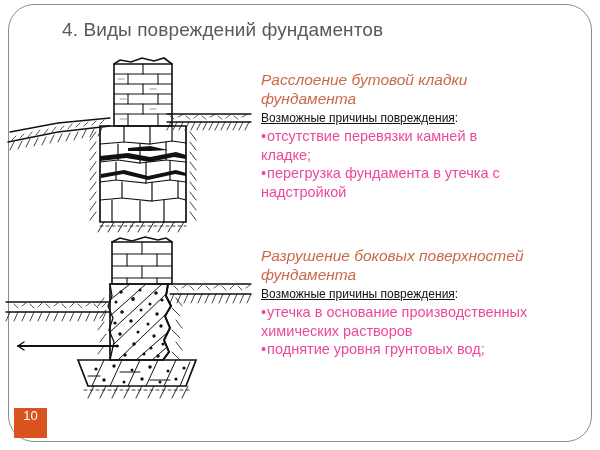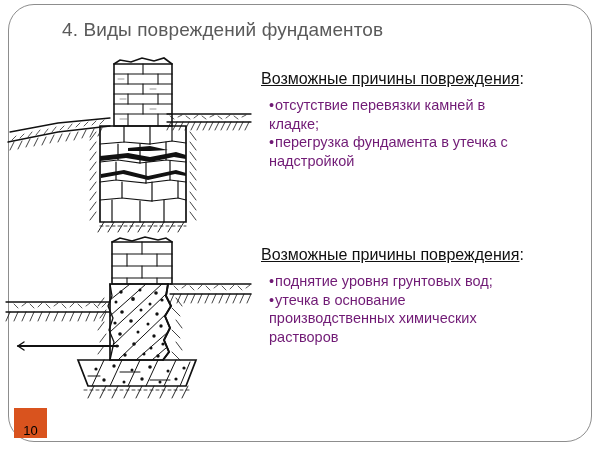--- a/index.html
+++ b/index.html
@@ -47,52 +47,52 @@
   #block-2 { top: 246px; }
   .block-heading {
     font-style: italic;
     color: #c96a49;
     font-size: 15.5px;
     line-height: 19px;
     margin: 0 0 1px 0;
     font-weight: normal;
   }
   .causes-label {
-    font-size: 16px;
+    font-size: 12px;
     color: #111111;
     line-height: 18px;
     margin: 0;
   }
   .causes-label .u { text-decoration: underline; }
   .bullets {
     list-style: none;
-    margin: 8px;
+    margin: 0;
     padding: 0;
     font-size: 14.5px;
     line-height: 18.5px;
-    color: #701a75;
+    color: #ec4899;
   }
   .bullets li {
     margin: 0;
     padding: 0;
     text-indent: 0;
   }
   .bullets li .bullet { margin-right: 1px; }
   
   #page-badge {
     position: absolute;
     left: 14px;
     top: 408px;
     width: 33px;
     height: 30px;
     background: #d9531e;
-    color: #000000;
+    color: #ffffff;
     font-size: 13px;
     display: flex;
-    align-items: flex-end;
+    align-items: flex-start;
     justify-content: center;
   }
   
   .figure { position: absolute; }
   #figure-1 { left: 0px; top: 52px; }
   #figure-2 { left: 0px; top: 236px; }
 </style>
 </head>
 <body>
 
@@ -320,32 +320,34 @@
           <path d="M94 150 L88 162 M106 150 L100 162 M118 150 L112 162 M130 150 L124 162
                    M142 150 L136 162 M154 150 L148 162 M166 150 L160 162 M178 150 L172 162
                    M188 150 L182 162"></path>
           <path d="M84 154 L192 154" stroke-width="0.8" stroke-dasharray="3 3"></path>
         </g>
       </g>
     </svg>
   </div>
 
   <div class="text-block" id="block-1">
+    <div class="block-heading">Расслоение бутовой кладки фундамента</div>
     <p class="causes-label"><span class="u">Возможные причины повреждения</span><span>:</span></p>
     <ul class="bullets">
       <li><span class="bullet">•</span><span>отсутствие перевязки камней в кладке;</span></li>
       <li><span class="bullet">•</span><span>перегрузка фундамента в утечка с надстройкой</span></li>
     </ul>
   </div>
 
   <div class="text-block" id="block-2">
+    <div class="block-heading">Разрушение боковых поверхностей фундамента</div>
     <p class="causes-label"><span class="u">Возможные причины повреждения</span><span>:</span></p>
     <ul class="bullets">
+      <li><span class="bullet">•</span><span>утечка в основание производственных химических растворов</span></li>
       <li><span class="bullet">•</span><span>поднятие уровня грунтовых вод;</span></li>
-      <li><span class="bullet">•</span><span>утечка в основание производственных химических растворов</span></li>
     </ul>
   </div>
 
   <div id="page-badge">
     <span>10</span>
   </div>
 
 </div>
 
 </body></html>

